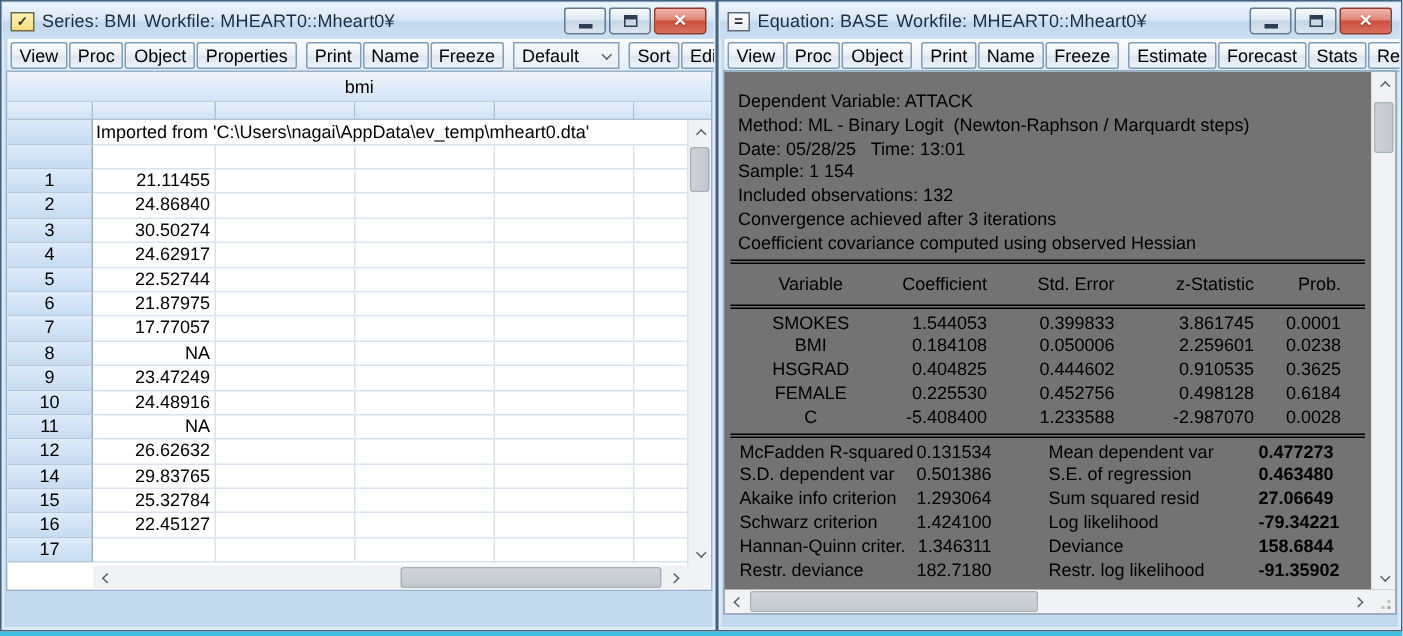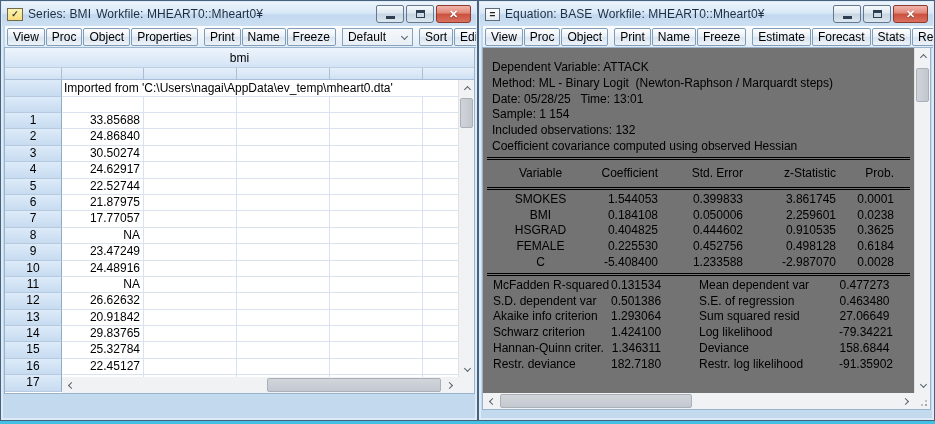--- a/index.html
+++ b/index.html
@@ -106,21 +106,21 @@
   .cv{width:95px; flex:0 0 95px; margin-left:10px; text-align:center;}
   .cc{width:70px; flex:0 0 70px; text-align:right;}
   .cs{width:85px; flex:0 0 85px; text-align:right;}
   .cz{width:93px; flex:0 0 93px; text-align:right;}
   .cp{width:58px; flex:0 0 58px; text-align:right;}
   .hl-box { position:absolute; left:38px; right:55px; top:-2px; bottom:-1px; border:2px solid #cc0000; pointer-events:none; }
   .strow { display:flex; height:15.8px; line-height:15.8px; }
   .sl1{margin-left:10px; width:118px; flex:0 0 118px; white-space:nowrap;}
   .sv1{width:50px; flex:0 0 50px; text-align:right;}
   .sl2{margin-left:38px; width:140px; flex:0 0 140px; white-space:nowrap;}
-  .sv2{flex:1; text-align:center; margin-right:24px;}
+  .sv2{flex:1; text-align:left; margin-right:24px;font-weight:bold;}
 </style>
 </head>
 <body>
 
 <div id="screen">
 
   <div class="win win-left">
     <div class="titlebar">
       <span class="icon-series">✓</span>
       <span class="title-text">Series: BMI</span>
@@ -181,21 +181,21 @@
         <div class="srow blank-row">
           <div class="rh"></div>
           <div class="cell c1"></div>
           <div class="cell cm"></div>
           <div class="cell cm"></div>
           <div class="cell cm"></div>
           <div class="cell cl"></div>
         </div>
       <div class="srow">
             <div class="rh">1</div>
-            <div class="cell c1">33.85688</div>
+            <div class="cell c1">21.11455</div>
             <div class="cell cm"></div>
             <div class="cell cm"></div>
             <div class="cell cm"></div>
             <div class="cell cl"></div>
           </div>
           <div class="srow">
             <div class="rh">2</div>
             <div class="cell c1">24.86840</div>
             <div class="cell cm"></div>
             <div class="cell cm"></div>
@@ -270,28 +270,20 @@
             <div class="rh">11</div>
             <div class="cell c1">NA</div>
             <div class="cell cm"></div>
             <div class="cell cm"></div>
             <div class="cell cm"></div>
             <div class="cell cl"></div>
           </div>
           <div class="srow">
             <div class="rh">12</div>
             <div class="cell c1">26.62632</div>
-            <div class="cell cm"></div>
-            <div class="cell cm"></div>
-            <div class="cell cm"></div>
-            <div class="cell cl"></div>
-          </div>
-          <div class="srow">
-            <div class="rh">13</div>
-            <div class="cell c1">20.91842</div>
             <div class="cell cm"></div>
             <div class="cell cm"></div>
             <div class="cell cm"></div>
             <div class="cell cl"></div>
           </div>
           <div class="srow">
             <div class="rh">14</div>
             <div class="cell c1">29.83765</div>
             <div class="cell cm"></div>
             <div class="cell cm"></div>
@@ -386,20 +378,21 @@
     </div>
 
     <div class="eq-content">
       <div class="eq-text">
         <div id="eq-header">
             <div class="eq-line">Dependent Variable: ATTACK</div>
             <div class="eq-line">Method: ML - Binary Logit  (Newton-Raphson / Marquardt steps)</div>
             <div class="eq-line">Date: 05/28/25   Time: 13:01</div>
             <div class="eq-line">Sample: 1 154</div>
             <div class="eq-line">Included observations: 132</div>
+            <div class="eq-line">Convergence achieved after 3 iterations</div>
             <div class="eq-line">Coefficient covariance computed using observed Hessian</div>
           </div>
         <div class="sep"></div>
         <div class="coef-head" id="coef-head">
             <span class="cv">Variable</span>
             <span class="cc">Coefficient</span>
             <span class="cs">Std. Error</span>
             <span class="cz">z-Statistic</span>
             <span class="cp">Prob.</span>
           </div>

